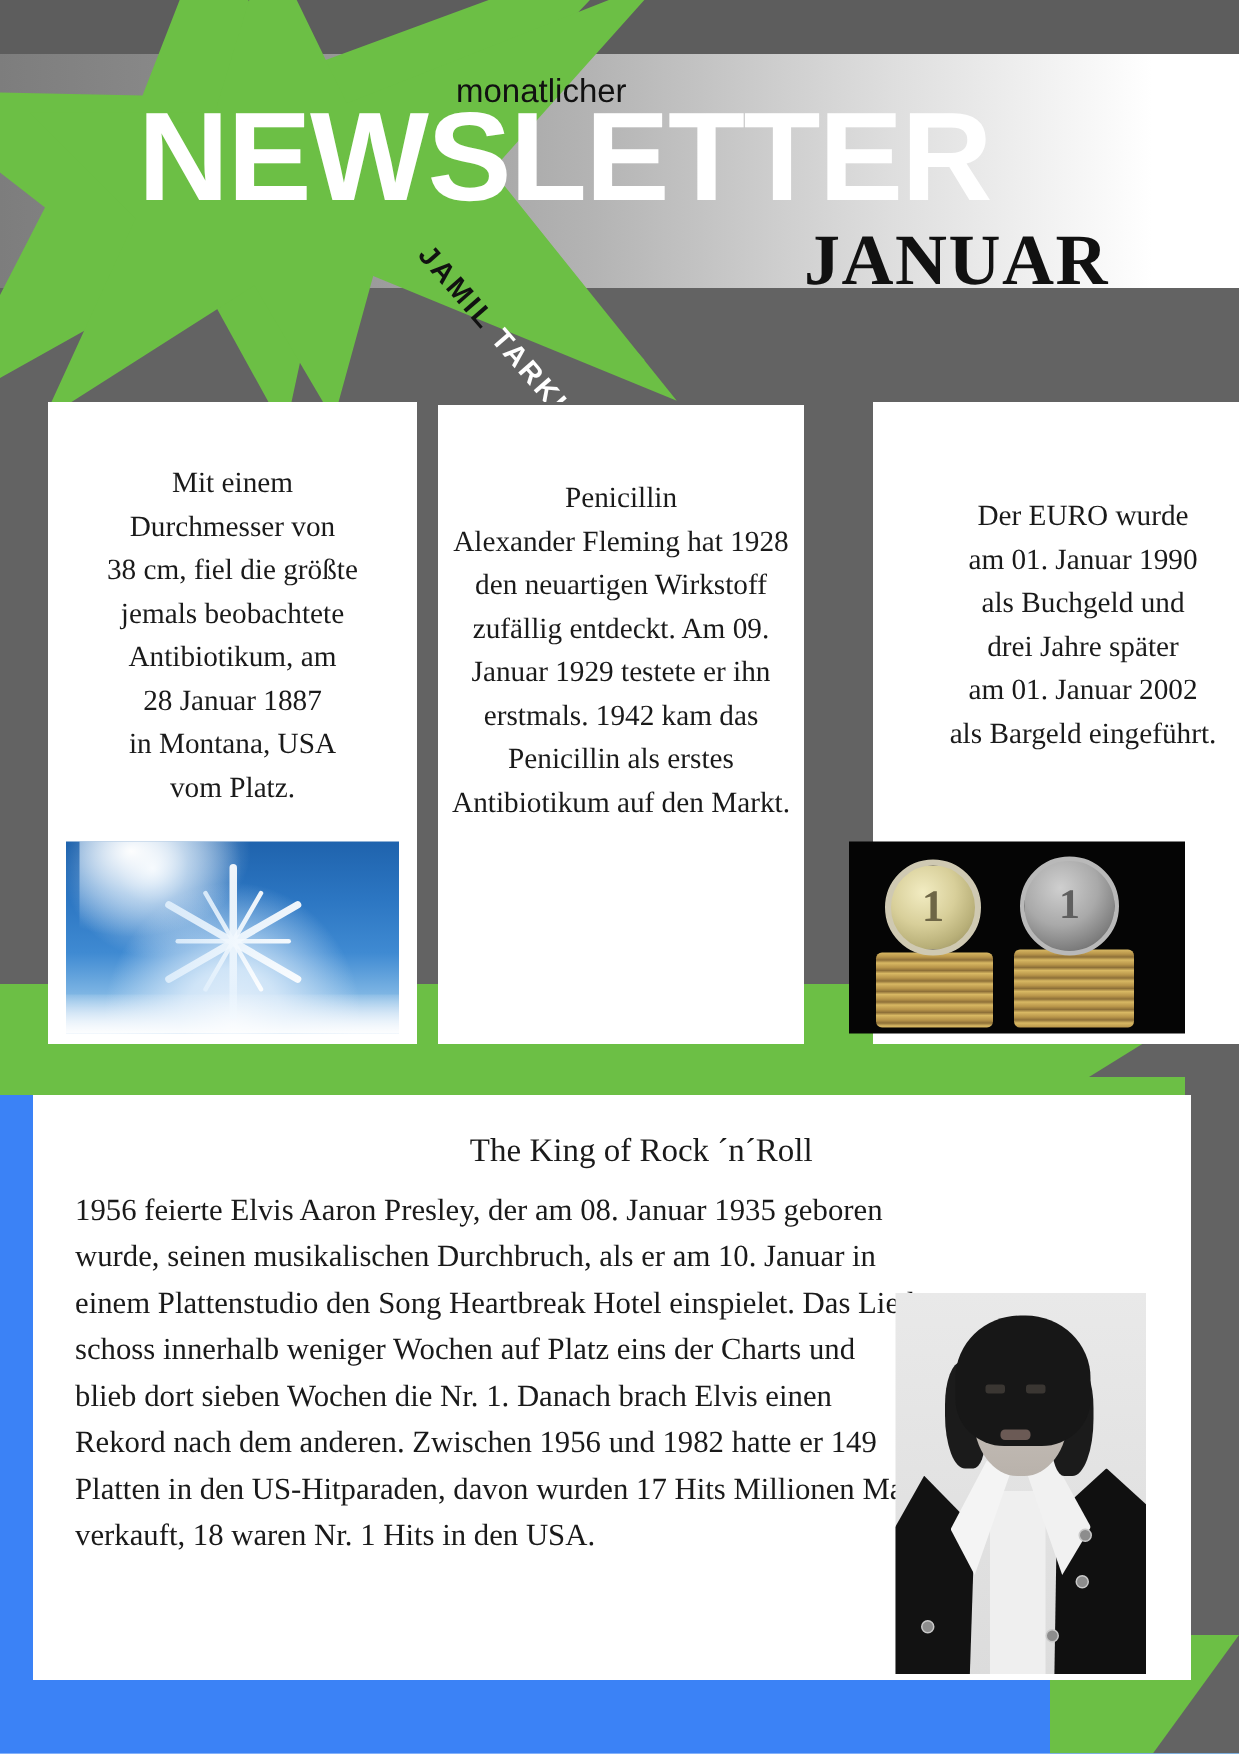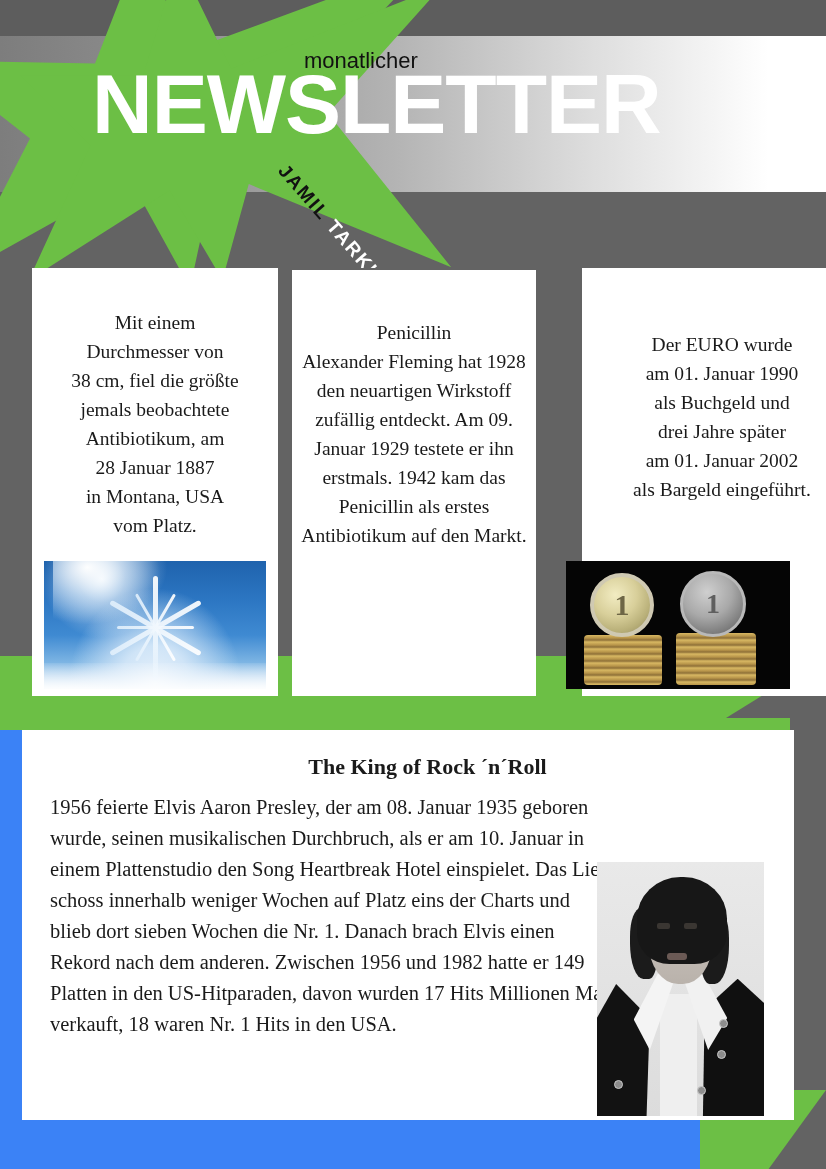--- a/index.html
+++ b/index.html
@@ -264,21 +264,21 @@
     background:#8d8d8d;border:1px solid #c9c9c9;
   }
 
   
   .feature{
     position:absolute;left:22px;top:730px;width:772px;height:390px;
     background:#ffffff;
   }
   .feature-title{
     font-family:"Liberation Serif", serif;
-    font-weight:bold;font-size:22px;
+    font-weight:normal;font-size:22px;
     color:#1a1a1a;text-align:center;
     padding-top:24px;
     margin-left:39px;
   }
   .feature-body{
     font-family:"Liberation Serif", serif;
     font-size:20.5px;line-height:31px;color:#1a1a1a;
     padding:12px 20px 0 28px;
     width:560px;
   }
@@ -300,20 +300,21 @@
     <div class="hdr-darkgray"></div>
     <div class="hdr-black-left"></div>
     <div class="hdr-gradientband"></div>
     <div class="hdr-graybottom"></div>
 
     <div class="star"></div>
     <div class="star2"></div>
 
     <div class="hdr-sub">monatlicher</div>
     <div class="hdr-title">NEWSLETTER</div>
+    <div class="hdr-month">JANUAR</div>
 
     <div class="byline">
       <span class="b1">JAMIL </span><span class="b2">TARKHANI</span>
     </div>
   </div>
 
   <div class="card card-1">
     <div class="card-text">
       <span>Mit einem</span><br>
       <span>Durchmesser von</span><br>

